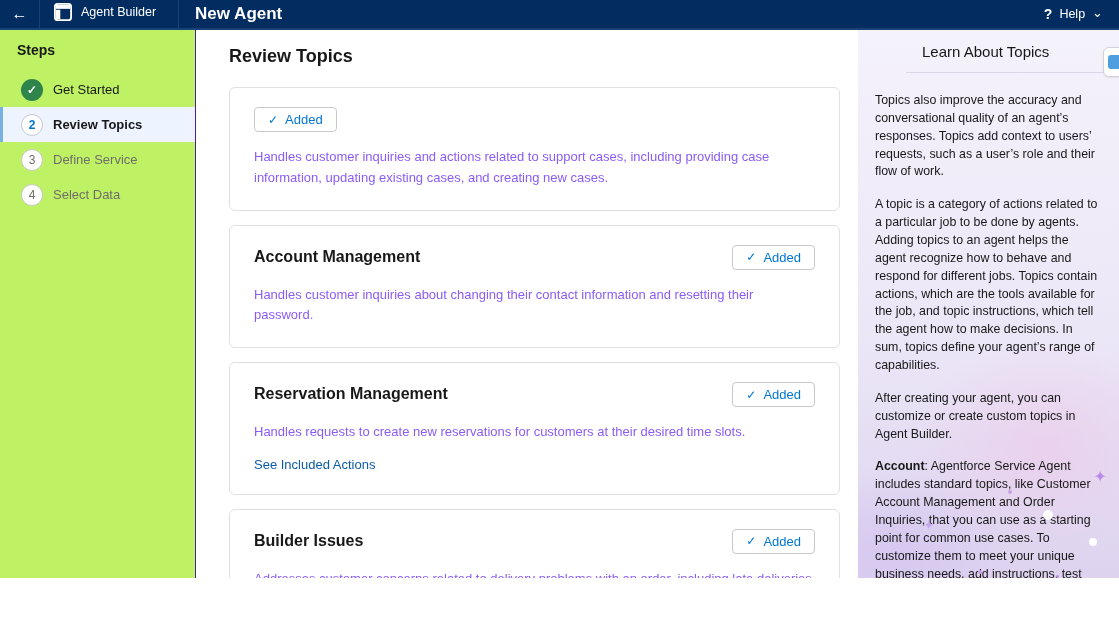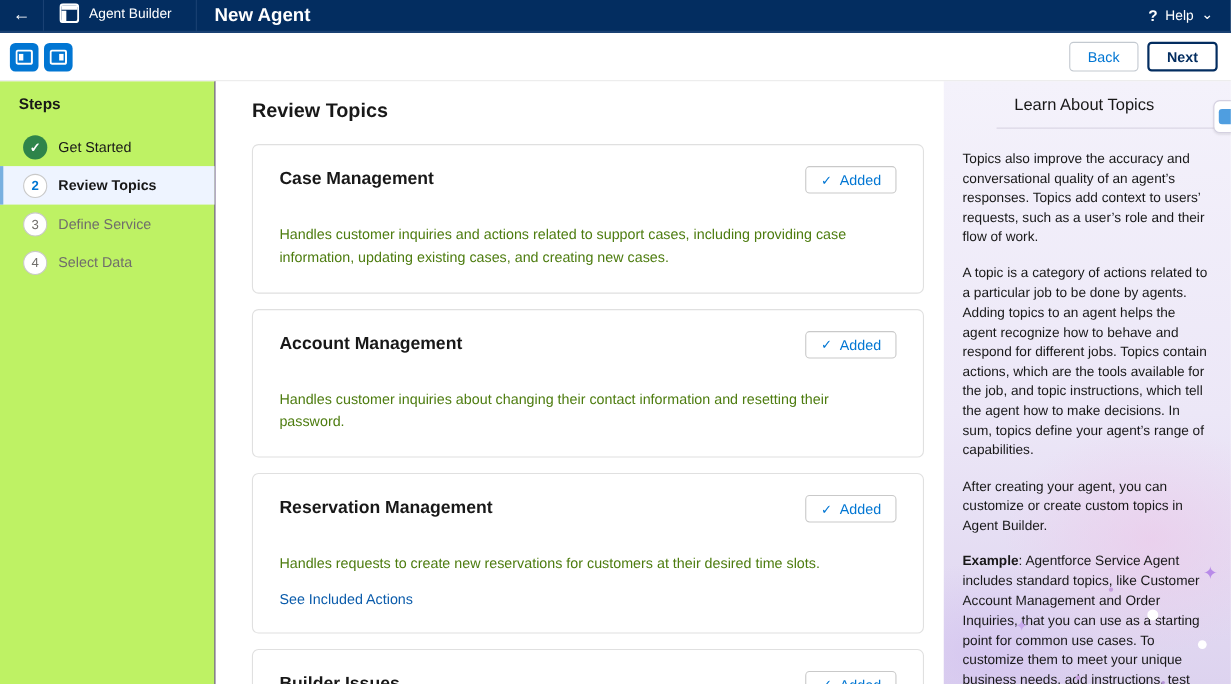--- a/index.html
+++ b/index.html
@@ -42,21 +42,21 @@
   .step.upcoming .step-label { color:#706e6b; }
 
   
   .main { flex:1; background:#fff; padding:16px 18px 0 33px; overflow:hidden; }
   .main-title { font-size:18px; font-weight:bold; margin-bottom:20px; }
   .topic-card { border:1px solid #e0e0e0; border-radius:6px; background:#fff; padding:19px 24px 21px; margin-bottom:14px; }
   .topic-head { display:flex; align-items:flex-start; justify-content:space-between; }
   .topic-name { font-size:16px; font-weight:bold; padding-top:3px; }
   .added-btn { display:flex; align-items:center; gap:7px; background:#fff; border:1px solid #c9c9c9; border-radius:4px; padding:4px 13px; font-family:inherit; font-size:13px; color:#0176d3; cursor:pointer; }
   .added-check { font-size:12px; }
-  .topic-desc { font-size:13px; line-height:1.6; color:#4d7c0f; margin-top:27px; max-width:600px; }
+  .topic-desc { font-size:13px; line-height:1.6; color:#8b5cf6; margin-top:15px; max-width:600px; }
   .topic-link { display:inline-block; margin-top:14px; font-size:13px; color:#0b5cab; text-decoration:none; cursor:pointer; }
 
   
   .help-panel { position:relative; width:261px; flex:0 0 261px; overflow:hidden;
     background:
       radial-gradient(ellipse 190px 150px at 72% 76%, rgba(238,198,232,0.55), rgba(238,198,232,0) 70%),
       radial-gradient(ellipse 160px 120px at 15% 95%, rgba(205,185,240,0.5), rgba(205,185,240,0) 70%),
       linear-gradient(180deg,#f4f2fb 0%, #ece7f7 55%, #ddd3ef 100%); }
   .help-header { font-size:15px; padding:13px 16px 12px; border-bottom:1px solid rgba(110,100,140,0.18);margin-left:48px; }
   .help-body { padding:19px 17px 0; }
@@ -84,37 +84,20 @@
       <span class="nav-app">Agent Builder</span>
     </div>
     <div class="nav-page">New Agent</div>
     <div class="nav-right">
       <span class="nav-help-q">?</span>
       <span>Help</span>
       <span class="nav-chevron">⌄</span>
     </div>
   </header>
 
-  <div class="toolbar">
-    <button class="tgl-btn">
-      <svg width="16" height="14" viewBox="0 0 16 14">
-        <rect x="1" y="1" width="14" height="12" rx="1.5" fill="none" stroke="#fff" stroke-width="1.8"></rect>
-        <rect x="3.2" y="4" width="4" height="6" fill="#fff"></rect>
-      </svg>
-    </button>
-    <button class="tgl-btn">
-      <svg width="16" height="14" viewBox="0 0 16 14">
-        <rect x="1" y="1" width="14" height="12" rx="1.5" fill="none" stroke="#fff" stroke-width="1.8"></rect>
-        <rect x="8.8" y="4" width="4" height="6" fill="#fff"></rect>
-      </svg>
-    </button>
-    <div class="toolbar-spacer"></div>
-    <button class="btn btn-back">Back</button>
-    <button class="btn btn-next">Next</button>
-  </div>
 
   <div class="content">
 
     <aside class="steps">
       <div class="steps-title">Steps</div>
 
       <div class="step complete">
         <span class="step-circle">✓</span>
         <span class="step-label">Get Started</span>
       </div>
@@ -133,21 +116,20 @@
         <span class="step-circle">4</span>
         <span class="step-label">Select Data</span>
       </div>
     </aside>
 
     <main class="main">
       <h2 class="main-title">Review Topics</h2>
 
       <div class="topic-card">
         <div class="topic-head">
-          <span class="topic-name">Case Management</span>
           <button class="added-btn">
             <span class="added-check">✓</span>
             <span>Added</span>
           </button>
         </div>
         <div class="topic-desc">Handles customer inquiries and actions related to support cases, including providing case information, updating existing cases, and creating new cases.</div>
       </div>
 
       <div class="topic-card">
         <div class="topic-head">
@@ -184,21 +166,21 @@
       </div>
     </main>
 
     <aside class="help-panel">
       <div class="help-header">Learn About Topics</div>
 
       <div class="help-body">
         <p>Topics also improve the accuracy and conversational quality of an agent’s responses. Topics add context to users’ requests, such as a user’s role and their flow of work.</p>
         <p>A topic is a category of actions related to a particular job to be done by agents. Adding topics to an agent helps the agent recognize how to behave and respond for different jobs. Topics contain actions, which are the tools available for the job, and topic instructions, which tell the agent how to make decisions. In sum, topics define your agent’s range of capabilities.</p>
         <p>After creating your agent, you can customize or create custom topics in Agent Builder.</p>
-        <p><b>Example</b><span>: Agentforce Service Agent includes standard topics, like Customer Account Management and Order Inquiries, that you can use as a starting point for common use cases. To customize them to meet your unique business needs, add instructions, test your agent, and iterate.</span></p>
+        <p><b>Account</b><span>: Agentforce Service Agent includes standard topics, like Customer Account Management and Order Inquiries, that you can use as a starting point for common use cases. To customize them to meet your unique business needs, add instructions, test your agent, and iterate.</span></p>
 
       </div>
 
       <div class="docked-btn">
         <span class="docked-glyph"></span>
       </div>
 
       <span class="sparkle" style="right:12px; top:437px; color:#b88be8;">✦</span>
       <span class="sparkle" style="left:65px; top:487px; color:#c8a9ed; font-size:14px;">✦</span>
       <span class="dot" style="width:10px; height:10px; background:#fff; left:185px; top:480px;"></span>

